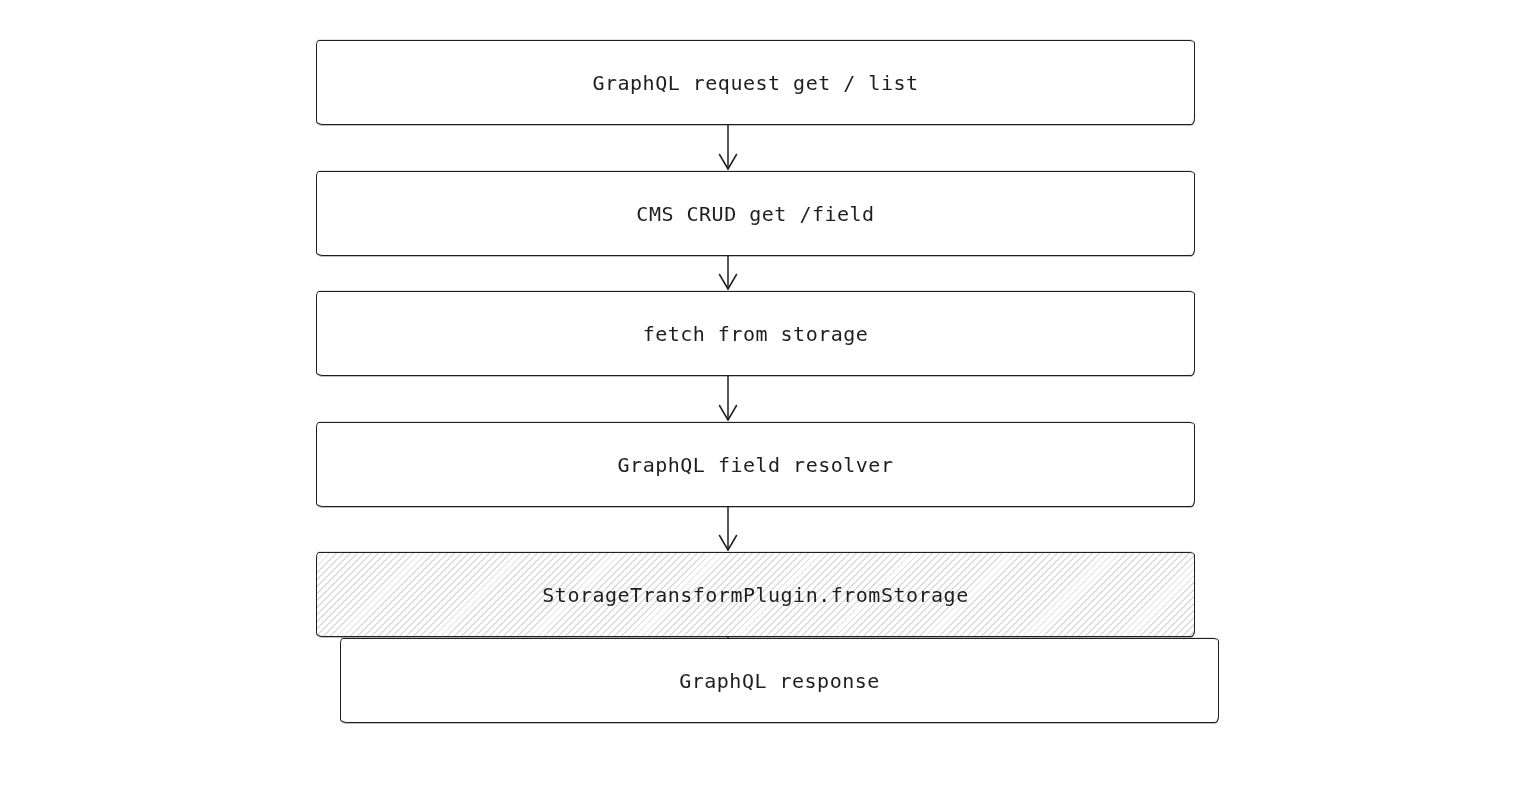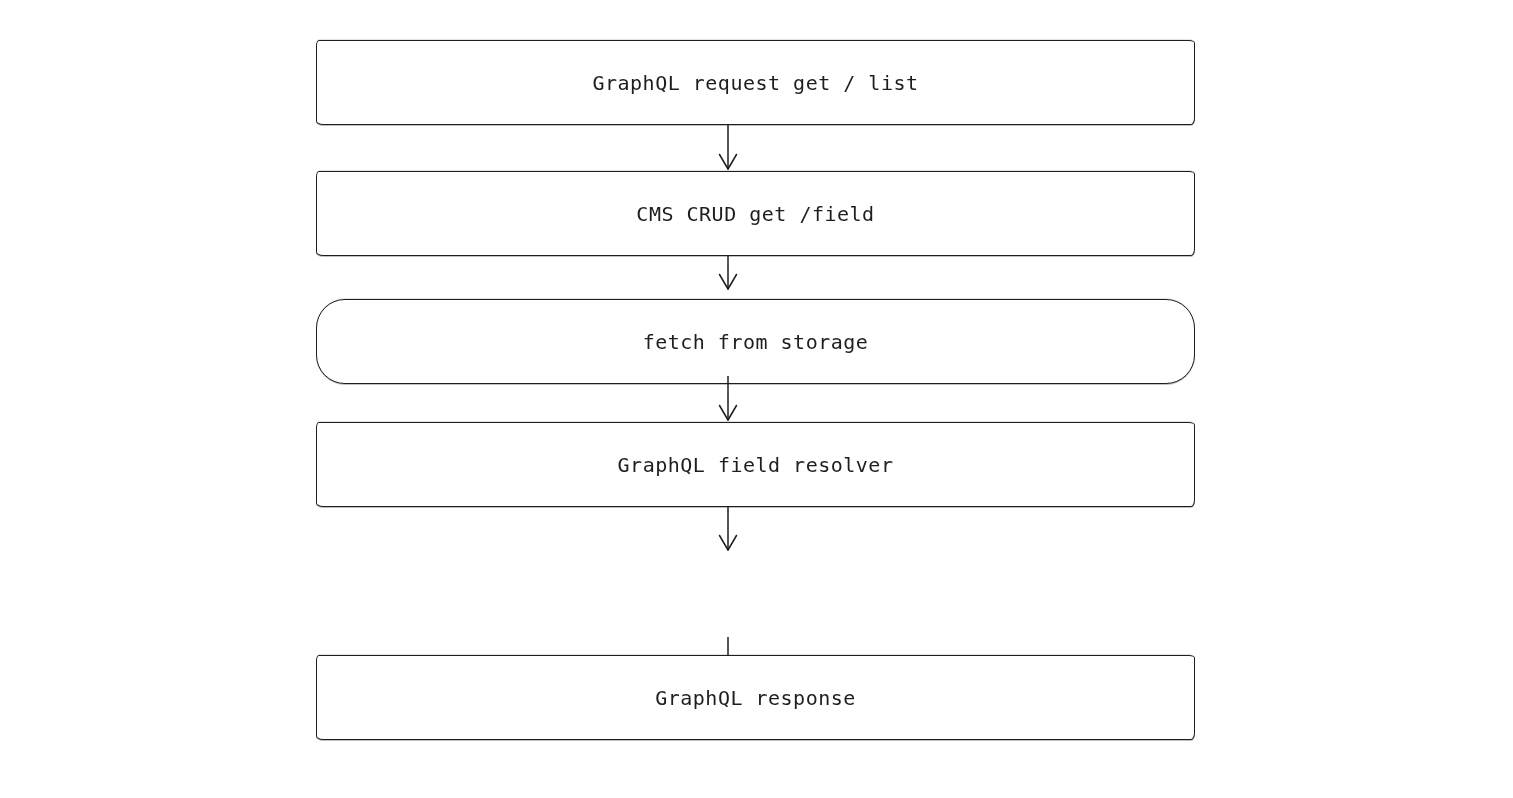--- a/index.html
+++ b/index.html
@@ -31,24 +31,24 @@
     justify-content: center;
   }
   .node-label {
     font-size: 20px;
     letter-spacing: 0.5px;
     color: #1e1e1e;
     white-space: pre;
   }
   .node-1 { top: 40px;  }
   .node-2 { top: 171px; }
-  .node-3 { top: 299px; border-radius: 29px; }
+  .node-3 { top: 291px; }
   .node-4 { top: 422px; }
   .node-5 { top: 552px; }
-  .node-6 { top: 655px; }
+  .node-6 { top: 638px; margin-left: 24px; }
   .node-hachure {
     background-color: #ffffff;
     background-image: repeating-linear-gradient(
       135deg,
       #ffffff 0px,
       #ffffff 3.6px,
       #dcdce0 3.6px,
       #dcdce0 4.9px
     );
   }
@@ -104,20 +104,23 @@
 
   <div class="node node-4">
     <span class="node-label">GraphQL field resolver</span>
   </div>
 
   <svg class="arrow arrow-4" width="26" height="45" viewBox="0 0 26 45">
     <line x1="13" y1="0" x2="13" y2="43"></line>
     <path d="M4.5 28.5 L13 43 L21.5 28.5"></path>
   </svg>
 
+  <div class="node node-5 node-hachure">
+    <span class="node-label">StorageTransformPlugin.fromStorage</span>
+  </div>
 
   <svg class="arrow arrow-5" width="26" height="40" viewBox="0 0 26 40">
     <line x1="13" y1="0" x2="13" y2="38"></line>
     <path d="M4.5 23.5 L13 38 L21.5 23.5"></path>
   </svg>
 
   <div class="node node-6">
     <span class="node-label">GraphQL response</span>
   </div>
 

